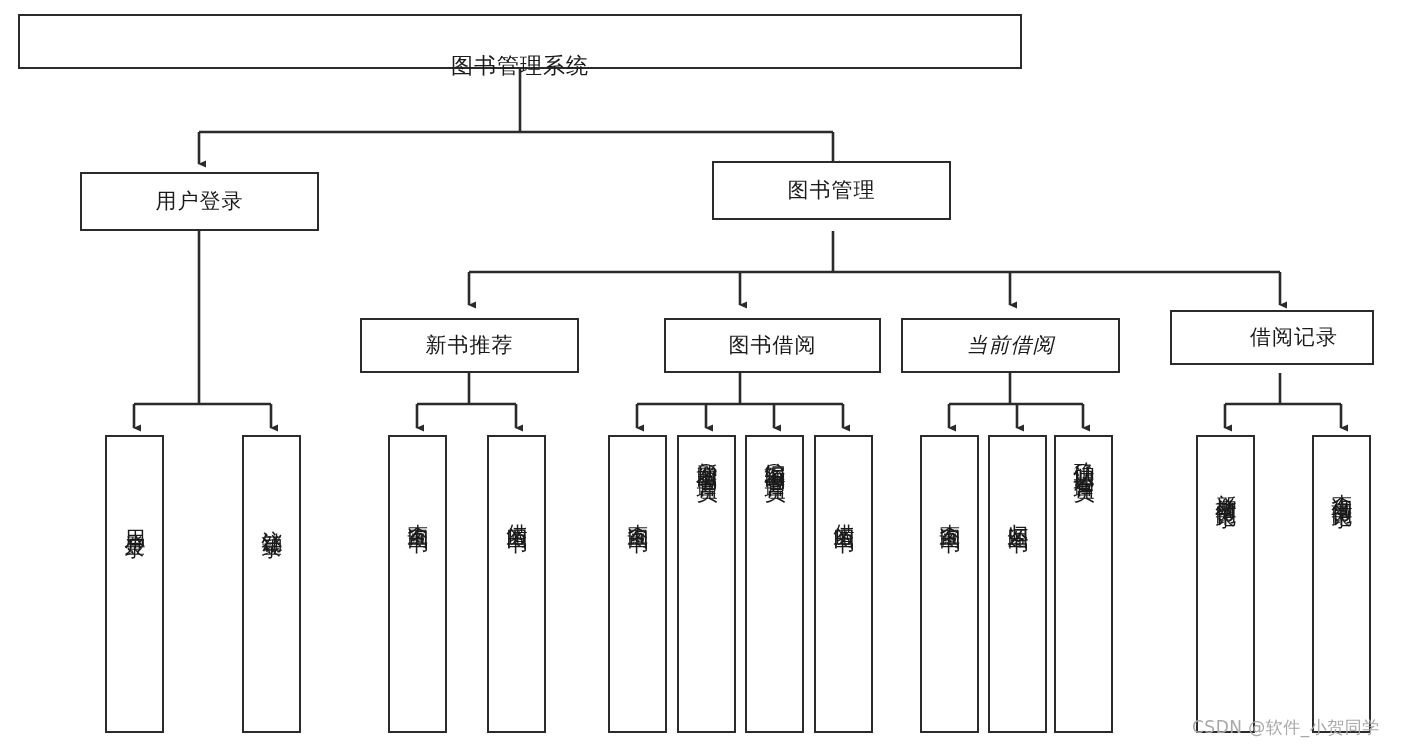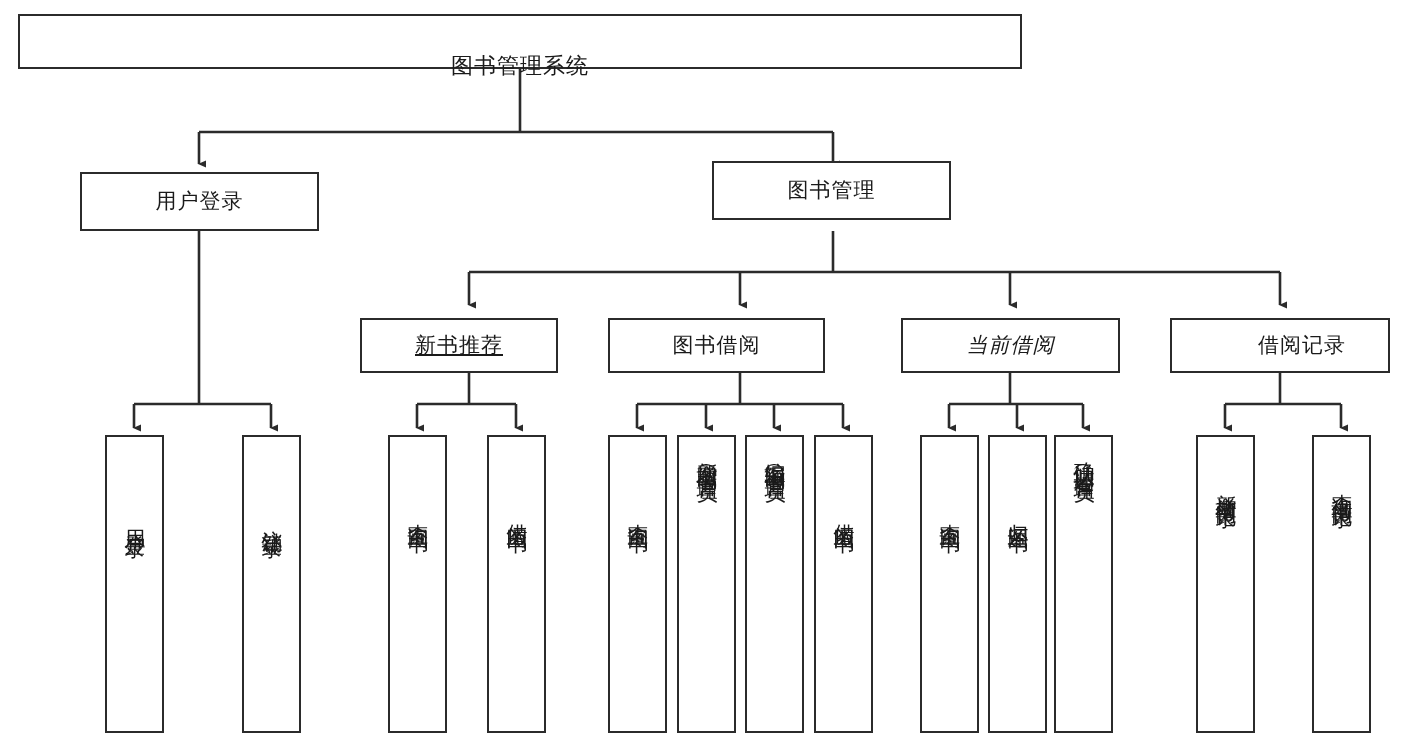--- a/index.html
+++ b/index.html
@@ -126,30 +126,30 @@
     <span class="label">图书管理系统</span>
   </div>
 
   <div class="node" style="left:80px; top:172px; width:239px; height:59px;">
     <span class="label">用户登录</span>
   </div>
   <div class="node" style="left:712px; top:161px; width:239px; height:59px;">
     <span class="label">图书管理</span>
   </div>
 
-  <div class="node" style="left:360px; top:318px; width:198px; height:55px;text-decoration:underline;">
+  <div class="node" style="left:360px; top:318px; width:219px; height:55px;">
     <span class="label">新书推荐</span>
   </div>
-  <div class="node" style="left:608px; top:318px; width:217px; height:55px;">
+  <div class="node" style="left:664px; top:318px; width:217px; height:55px;">
     <span class="label">图书借阅</span>
   </div>
   <div class="node" style="left:901px; top:318px; width:219px; height:55px;font-style:italic;">
     <span class="label">当前借阅</span>
   </div>
-  <div class="node" style="left:1170px; top:318px; width:220px; height:55px;padding-left:44px;">
+  <div class="node" style="left:1170px; top:310px; width:204px; height:55px;padding-left:44px;">
     <span class="label">借阅记录</span>
   </div>
 
   <div class="node vertical" style="left:105px; top:435px; width:59px; height:298px; padding-top:76px;">
     <span class="label">用户登录</span>
   </div>
   <div class="node vertical" style="left:242px; top:435px; width:59px; height:298px; padding-top:76px;">
     <span class="label">注销登录</span>
   </div>
 
@@ -183,14 +183,15 @@
     <span class="label">确认归还（管理员）</span>
   </div>
 
   <div class="node vertical" style="left:1196px; top:435px; width:59px; height:298px; padding-top:40px;">
     <span class="label">新增借阅记录</span>
   </div>
   <div class="node vertical" style="left:1312px; top:435px; width:59px; height:298px; padding-top:40px;">
     <span class="label">查询借阅记录</span>
   </div>
 
+  <div class="watermark" style="left:1192px; top:716px;">CSDN @软件_小贺同学</div>
 
 </div>
 
 </body></html>

